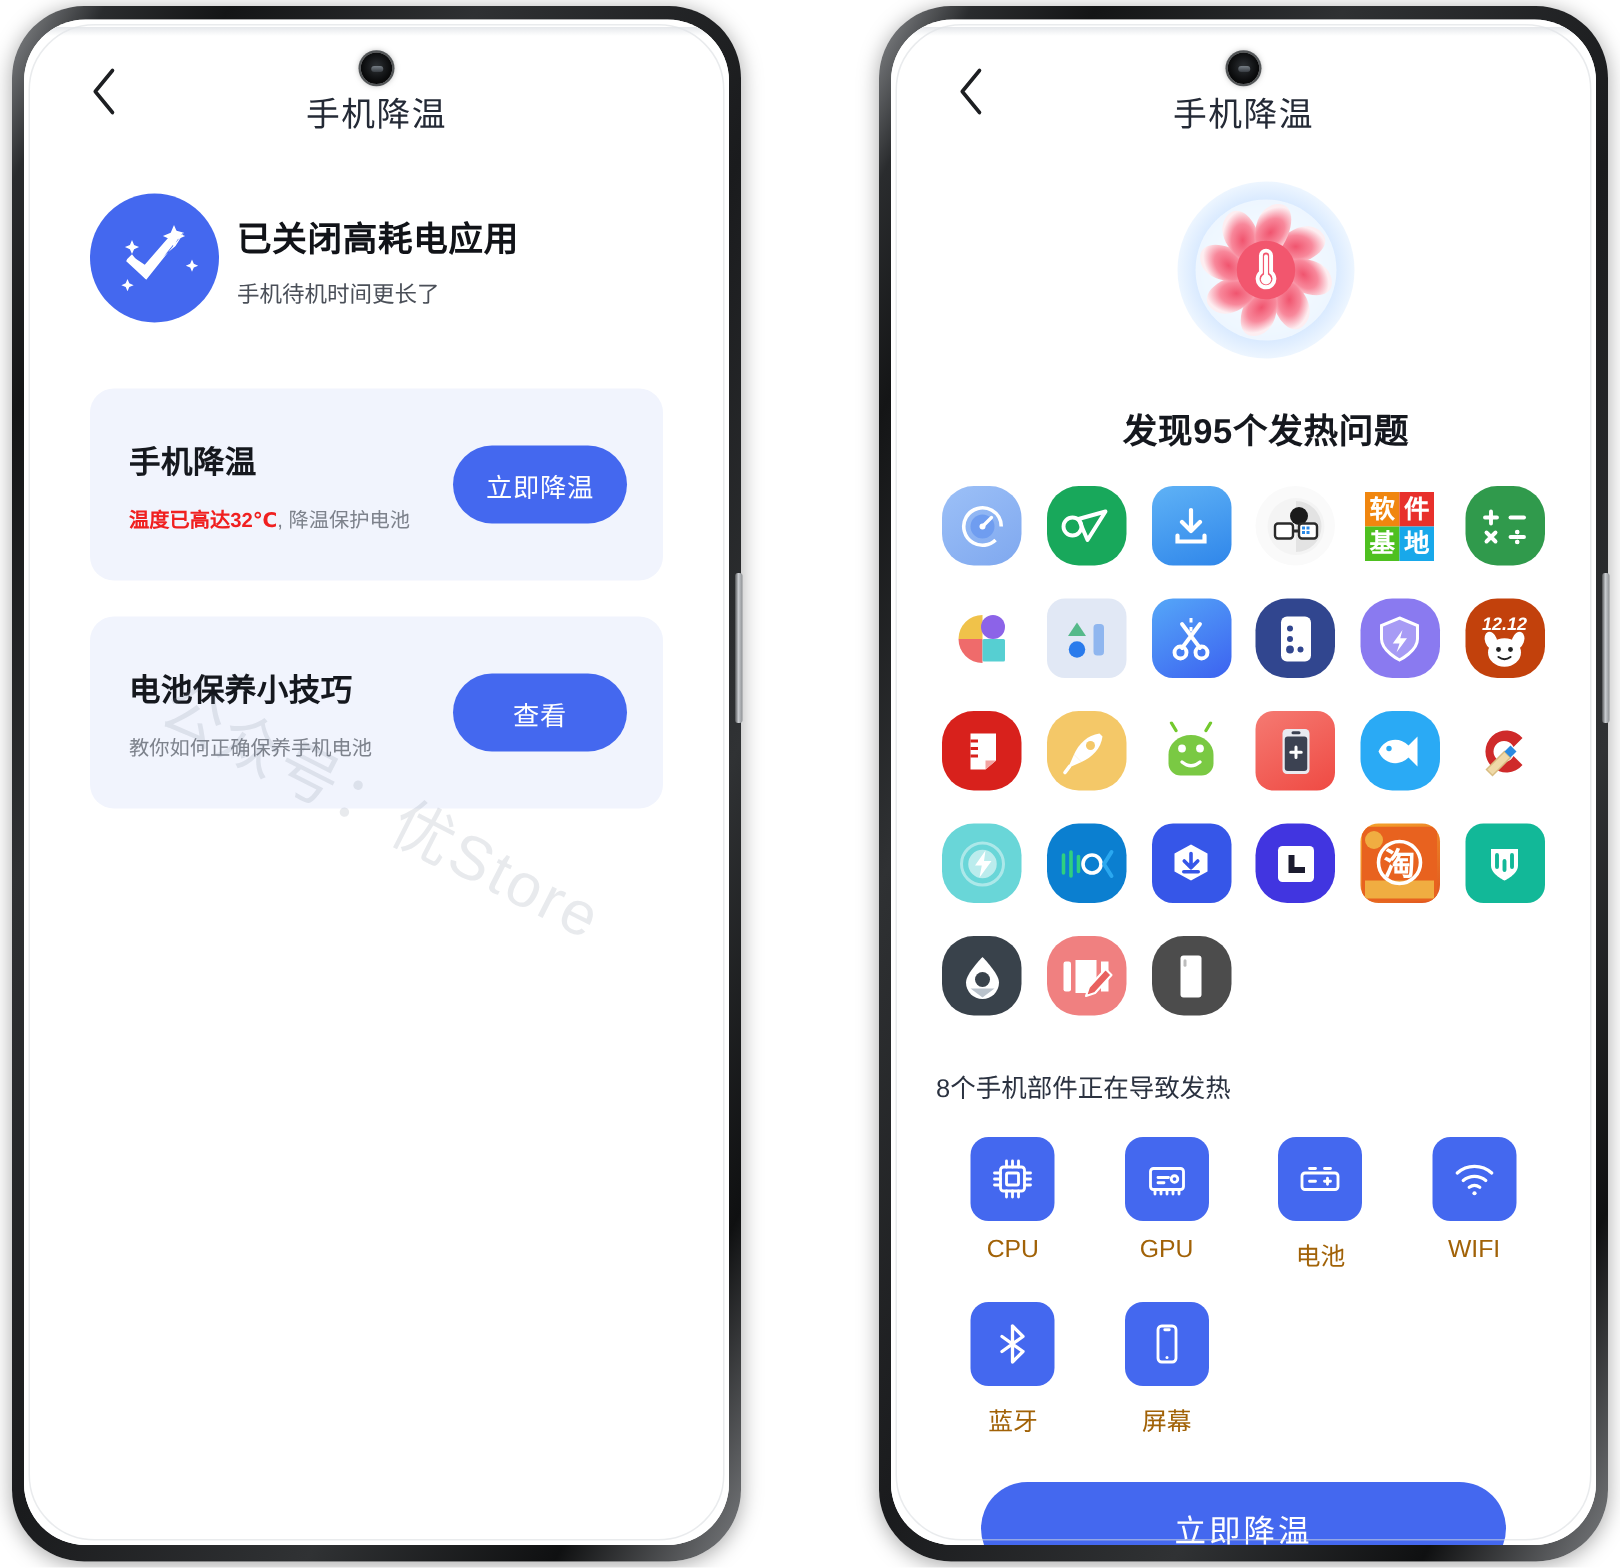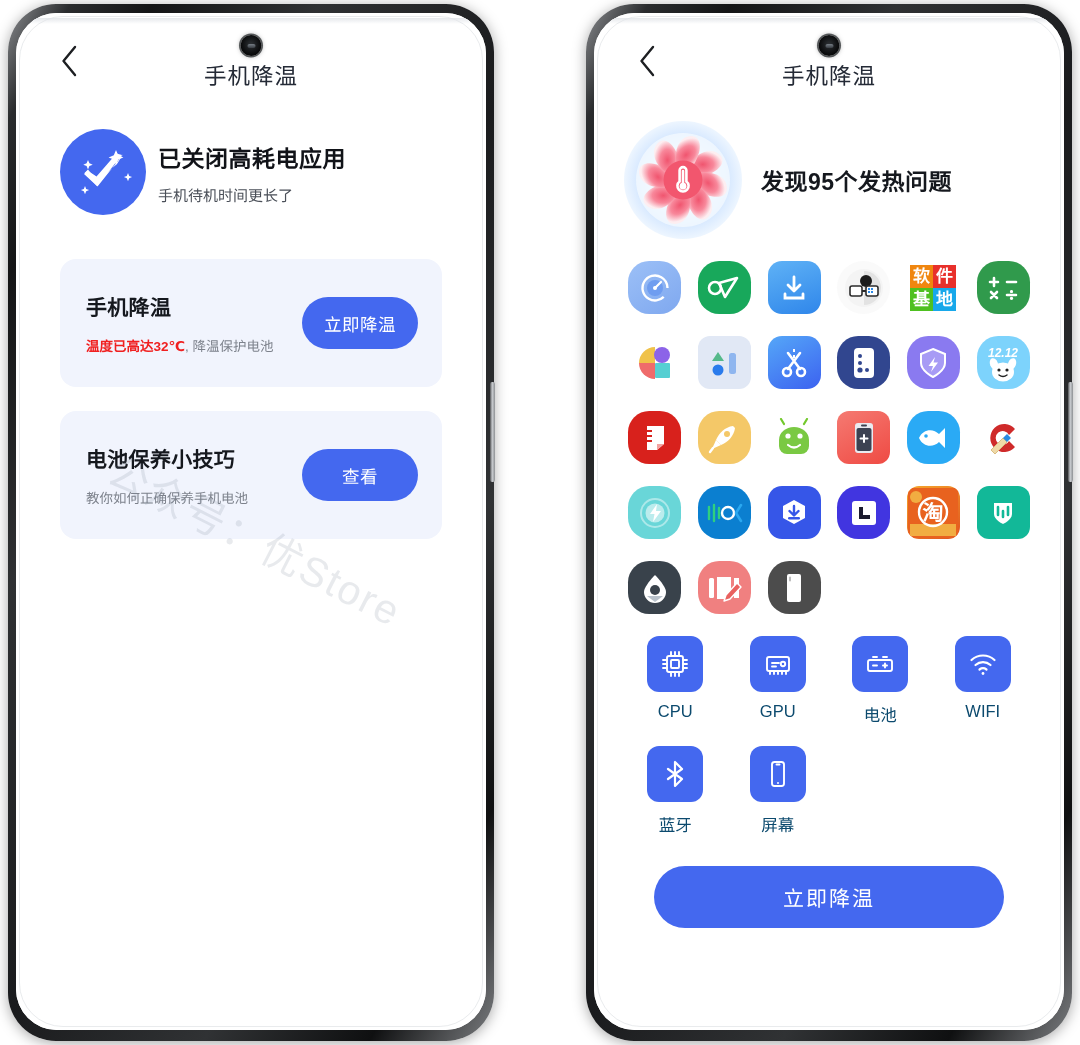--- a/index.html
+++ b/index.html
@@ -181,21 +181,22 @@
     font-weight: 500;
     z-index: 25;
     pointer-events: none;
     letter-spacing: 2px;
   }
 
   
   .hero-right {
     display: flex; align-items: center;
     padding: 12px 0 0 30px;
-    gap: 19px;
+    gap: 29px;
+    flex-direction: column;
   }
   .fan-wrap {
     position: relative;
     width: 118px; height: 118px;
     flex: 0 0 auto;
   }
   .fan-glow {
     position: absolute; inset: 0; border-radius: 50%;
     background: radial-gradient(circle at 50% 50%, rgba(226,238,255,0) 38%, rgba(214,232,255,.95) 55%, rgba(226,240,255,.55) 72%, rgba(255,255,255,0) 86%);
   }
@@ -243,21 +244,21 @@
   .part { text-align: center; }
   .part-ico {
     width: 56px; height: 56px;
     border-radius: 12px;
     background: #4468ef;
     display: flex; align-items: center; justify-content: center;
     margin: 0 auto 10px auto;
   }
   .part-label {
     font-size: 16.5px;
-    color: #0c4a6e;
+    color: #a16207;
   }
   .cool-btn-wrap { padding: 30px 60px 0 60px; }
   .cool-btn {
     width: 100%;
     height: 62px;
     border-radius: 34px;
     background: #4468ef;
     color: #fff;
     font-size: 21px;
     letter-spacing: 2px;
@@ -509,21 +510,21 @@
               </svg>
           </div>
 
           <div class="appicon squircle" style="background:#8a7af0">
             <svg width="32" height="34" viewBox="0 0 32 34">
                 <path d="M16 3 L28 8 V17 C28 25 16 31 16 31 C16 31 4 25 4 17 V8 Z" fill="#a79bf5" stroke="#fff" stroke-width="2"></path>
                 <path d="M18 11 L11.5 20 H16 L14 26 L21 16.5 H16.5 Z" fill="#fff"></path>
               </svg>
           </div>
 
-          <div class="appicon squircle" style="background:#7dd3fc">
+          <div class="appicon squircle" style="background:#c2410c">
             <svg width="46" height="46" viewBox="0 0 46 46">
                 <text x="23" y="17" font-size="12" fill="#fff" text-anchor="middle" font-family="'Liberation Sans',sans-serif" font-weight="bold" font-style="italic">12.12</text>
                 <ellipse cx="23" cy="32" rx="11" ry="9.5" fill="#fff"></ellipse>
                 <ellipse cx="14" cy="24" rx="4" ry="6" fill="#fff" transform="rotate(-20 14 24)"></ellipse>
                 <ellipse cx="32" cy="24" rx="4" ry="6" fill="#fff" transform="rotate(20 32 24)"></ellipse>
                 <circle cx="19" cy="30" r="1.6" fill="#222"></circle>
                 <circle cx="27" cy="30" r="1.6" fill="#222"></circle>
                 <path d="M19 35 q4 3 8 0" stroke="#222" stroke-width="1.4" fill="none" stroke-linecap="round"></path>
               </svg>
           </div>
@@ -650,20 +651,21 @@
 
           <div class="appicon squircle" style="background:#4c4c4c">
             <svg width="26" height="34" viewBox="0 0 26 34">
                 <rect x="6" y="3" width="14" height="28" rx="2" fill="#fff"></rect>
                 <rect x="8" y="5.5" width="2" height="5" rx="1" fill="#bdbdbd"></rect>
               </svg>
           </div>
 
         </div>
 
+        <div class="parts-title">8个手机部件正在导致发热</div>
 
         <div class="parts-grid">
 
           <div class="part">
             <div class="part-ico">
               <svg width="30" height="30" viewBox="0 0 30 30" fill="none" stroke="#fff" stroke-width="1.9">
                 <rect x="7" y="7" width="16" height="16" rx="2"></rect>
                   <rect x="11" y="11" width="8" height="8" rx="1"></rect>
                 <path d="M11 3 v4 M15 3 v4 M19 3 v4 M11 23 v4 M15 23 v4 M19 23 v4 M3 11 h4 M3 15 h4 M3 19 h4 M23 11 h4 M23 15 h4 M23 19 h4" stroke-linecap="round"></path>
               </svg>

